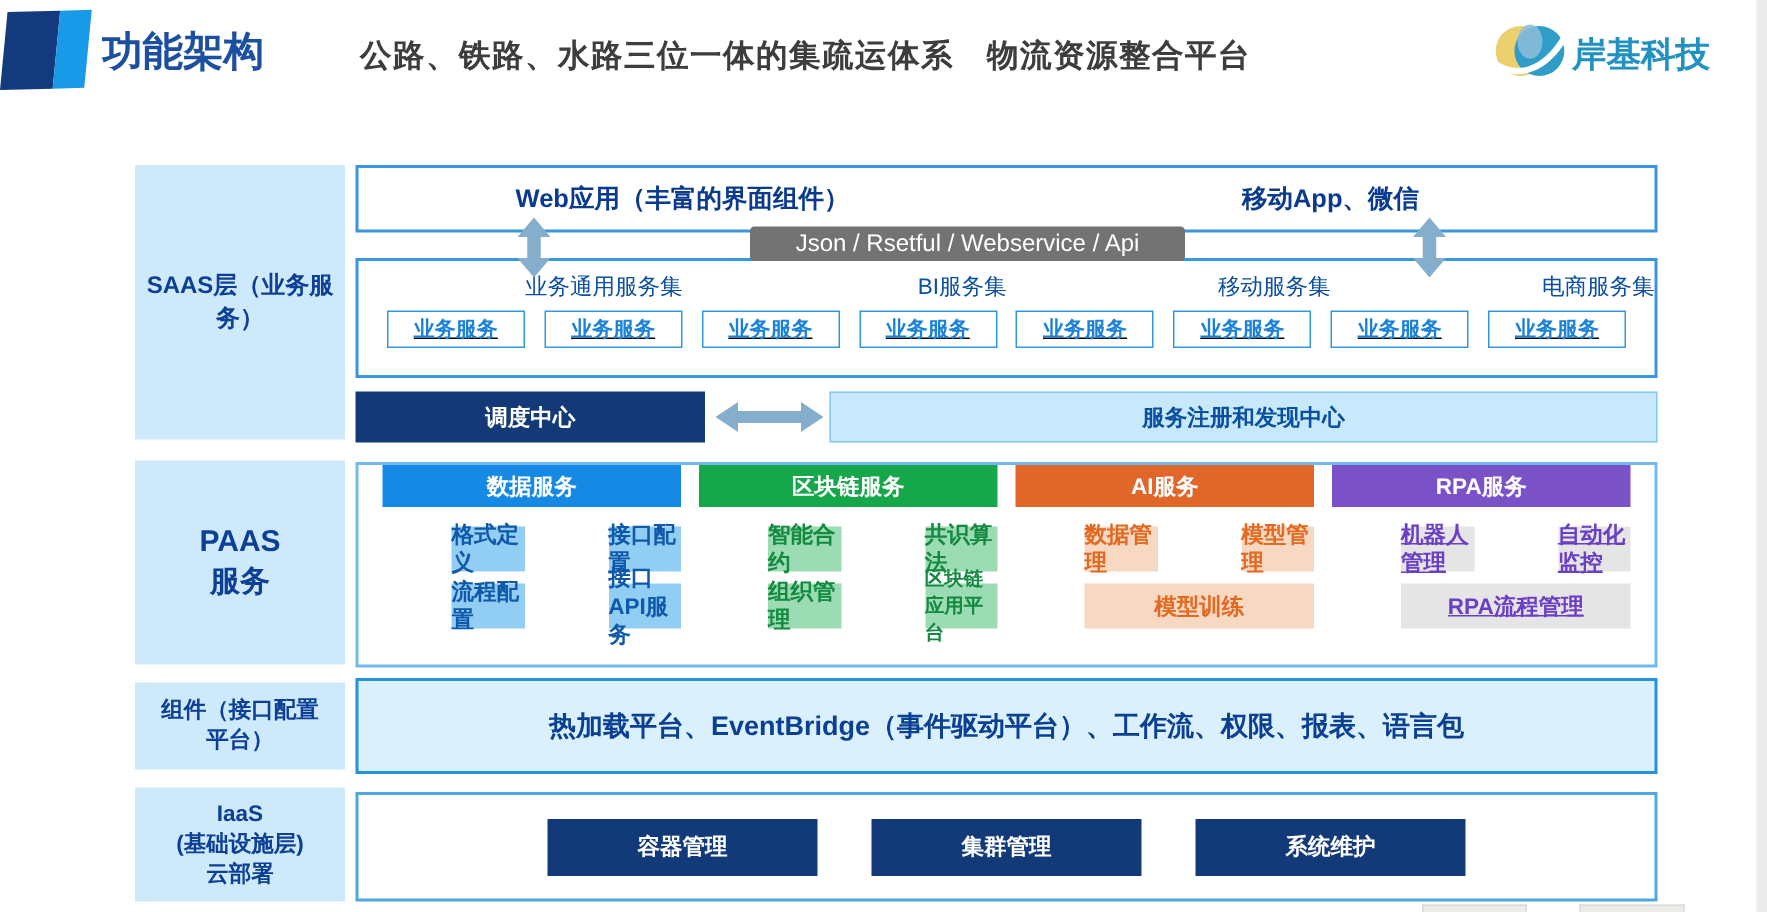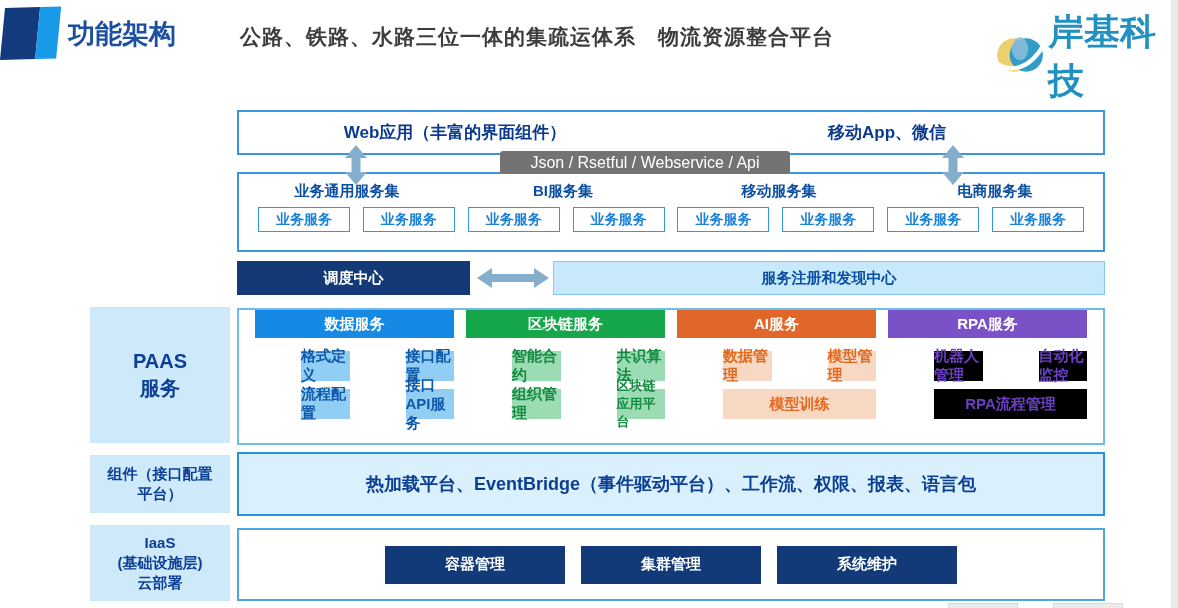--- a/index.html
+++ b/index.html
@@ -6,62 +6,62 @@
   body{width:1178px;height:608px;font-family:"Liberation Sans","DejaVu Sans",sans-serif;background:#ffffff;overflow:hidden;}
   #page{position:relative;width:1178px;height:478px;background:#fff;}
 
   
   .brand-mark{position:absolute;left:0;top:8px;width:56px;height:52px;display:flex;transform:skewX(-7deg) rotate(-1.5deg);transform-origin:bottom left;}
   .brand-mark .m-navy{width:62%;background:#123a7d;}
   .brand-mark .m-blue{width:38%;background:#199ae8;}
   .page-title{position:absolute;left:68px;top:16px;font-size:27px;font-weight:bold;color:#1d4fa0;}
   .page-subtitle{position:absolute;left:240px;top:23px;font-size:21px;color:#3d3d3d;font-weight:bold;letter-spacing:1px;}
   .company-logo{position:absolute;left:994px;top:8px;display:flex;align-items:center;}
-  .company-logo-text{font-size:36px;font-weight:bold;color:#2191c1;margin-left:2px;}
+  .company-logo-text{font-size:23px;font-weight:bold;color:#2191c1;margin-left:2px;}
 
   
   .layer-label{position:absolute;left:90px;width:140px;background:#cde9fa;color:#0c3f95;font-weight:bold;display:flex;align-items:center;justify-content:center;text-align:center;white-space:pre-line;line-height:1.35;}
   .lbl-saas{top:110px;height:183px;font-size:16px;}
   .lbl-paas{top:307px;height:136px;font-size:20px;}
   .lbl-comp{top:455px;height:58px;font-size:15px;}
   .lbl-iaas{top:525px;height:76px;font-size:15px;}
 
   
   .web-box{position:absolute;left:237px;top:110px;width:868px;height:45px;border:2px solid #3a96dd;background:#fff;display:flex;align-items:center;box-sizing:border-box;}
   .web-box .half{flex:1;text-align:center;font-size:17px;font-weight:bold;color:#0a3a8e;}
   .api-bar{position:absolute;left:500px;top:151px;width:290px;height:23px;background:#737373;border-radius:3px;color:#fff;font-size:16px;display:flex;align-items:center;justify-content:center;z-index:6;}
   .services-box{position:absolute;left:237px;top:172px;width:868px;height:80px;border:2px solid #3a96dd;background:#fff;box-sizing:border-box;padding-top:8px;}
   .group-row{display:flex;}
-  .group-cell{flex:1;text-align:center;font-size:15px;font-weight:bold;color:#0b4fa2;}
-  .boxes-row{display:flex;justify-content:space-evenly;margin-top:6px;padding:0 6px;}
+  .group-cell{flex:1;text-align:right;font-size:15px;font-weight:normal;color:#0b4fa2;}
+  .boxes-row{display:flex;justify-content:space-evenly;margin-top:6px;padding:0 6px;text-decoration:underline;}
   .svc-box{width:92px;height:25px;border:1px solid #3297e0;color:#1b82d8;font-size:14px;font-weight:bold;display:flex;align-items:center;justify-content:center;box-sizing:border-box;background:#fff;}
   .v-arrow{position:absolute;z-index:7;}
   .v-arrow-left{left:345px;top:145px;}
   .v-arrow-right{left:942px;top:145px;}
 
   .dispatch-box{position:absolute;left:237px;top:261px;width:233px;height:34px;background:#133a77;color:#fff;font-size:15px;font-weight:bold;display:flex;align-items:center;justify-content:center;}
   .h-arrow{position:absolute;left:477px;top:268px;}
   .registry-box{position:absolute;left:553px;top:261px;width:552px;height:34px;background:#c7e9fb;border:1px solid #85c8f0;color:#0a4fa0;font-size:15px;font-weight:bold;display:flex;align-items:center;justify-content:center;box-sizing:border-box;}
 
   
   .paas-box{position:absolute;left:237px;top:308px;width:868px;height:137px;border:2px solid #70bbec;background:#fff;box-sizing:border-box;padding:0 16px;display:grid;grid-template-columns:1fr 1fr 1fr 1fr;column-gap:12px;}
   .pcol{display:flex;flex-direction:column;}
   .phead{height:28px;color:#fff;font-size:15px;font-weight:bold;display:flex;align-items:center;justify-content:center;}
   .prow{display:flex;gap:10px;margin-top:13px;}
   .prow.second{margin-top:8px;}
   .pitem{flex:1;height:30px;font-size:15px;font-weight:bold;display:flex;align-items:center;justify-content:center;margin-left:46px;}
   .pitem.small{font-size:13px;}
   .t-blue{background:#92cdf3;color:#0e59aa;}
   .t-green{background:#9cdcb4;color:#148a41;}
   .t-orange{background:#f7d8c2;color:#e2691f;}
-  .t-purple{background:#000000;color:#6b3fc4;}
+  .t-purple{background:#e5e5e5;color:#6b3fc4;text-decoration:underline;}
 
   
   .comp-box{position:absolute;left:237px;top:452px;width:868px;height:64px;background:#daf0fd;border:2px solid #2493dc;box-sizing:border-box;display:flex;align-items:center;justify-content:center;color:#0a3f92;font-size:18px;font-weight:bold;}
-  .iaas-box{position:absolute;left:237px;top:528px;width:868px;height:73px;border:2px solid #4fa7e1;background:#fff;box-sizing:border-box;display:flex;align-items:center;justify-content:center;gap:16px;}
+  .iaas-box{position:absolute;left:237px;top:528px;width:868px;height:73px;border:2px solid #4fa7e1;background:#fff;box-sizing:border-box;display:flex;align-items:center;justify-content:center;gap:36px;}
   .iaas-item{width:180px;height:38px;background:#123a78;color:#fff;font-size:15px;font-weight:bold;display:flex;align-items:center;justify-content:center;}
 
   
   .edge-strip{position:absolute;left:1171px;top:0;width:7px;height:608px;background:#ebebeb;}
   .cutoff-btn{position:absolute;top:603px;width:70px;height:5px;background:#ececea;border:1px solid #d9d9d7;border-bottom:none;box-sizing:border-box;}
   .cb-1{left:948px;} .cb-2{left:1053px;}
 </style>
 </head>
 <body>
 
@@ -79,20 +79,22 @@
       <svg width="52" height="52" viewBox="0 0 50 50">
         <circle cx="19" cy="25" r="16" fill="#ecd06d"></circle>
         <circle cx="31" cy="25" r="16" fill="#2f9dc8"></circle>
         <ellipse cx="25" cy="19" rx="8" ry="11" fill="#8ebddb" opacity="0.85"></ellipse>
         <path d="M1 32 C 16 43, 34 39, 48 15" stroke="#ffffff" stroke-width="4" fill="none"></path>
       </svg>
     </span>
     <span class="company-logo-text">岸基科技</span>
   </div>
 
+  <div class="layer-label lbl-saas">SAAS层（业务服
+务）</div>
   <div class="layer-label lbl-paas">PAAS
 服务</div>
   <div class="layer-label lbl-comp">组件（接口配置
 平台）</div>
   <div class="layer-label lbl-iaas">IaaS
 (基础设施层)
 云部署</div>
 
   <div class="web-box">
     <div class="half">Web应用（丰富的界面组件）</div>

